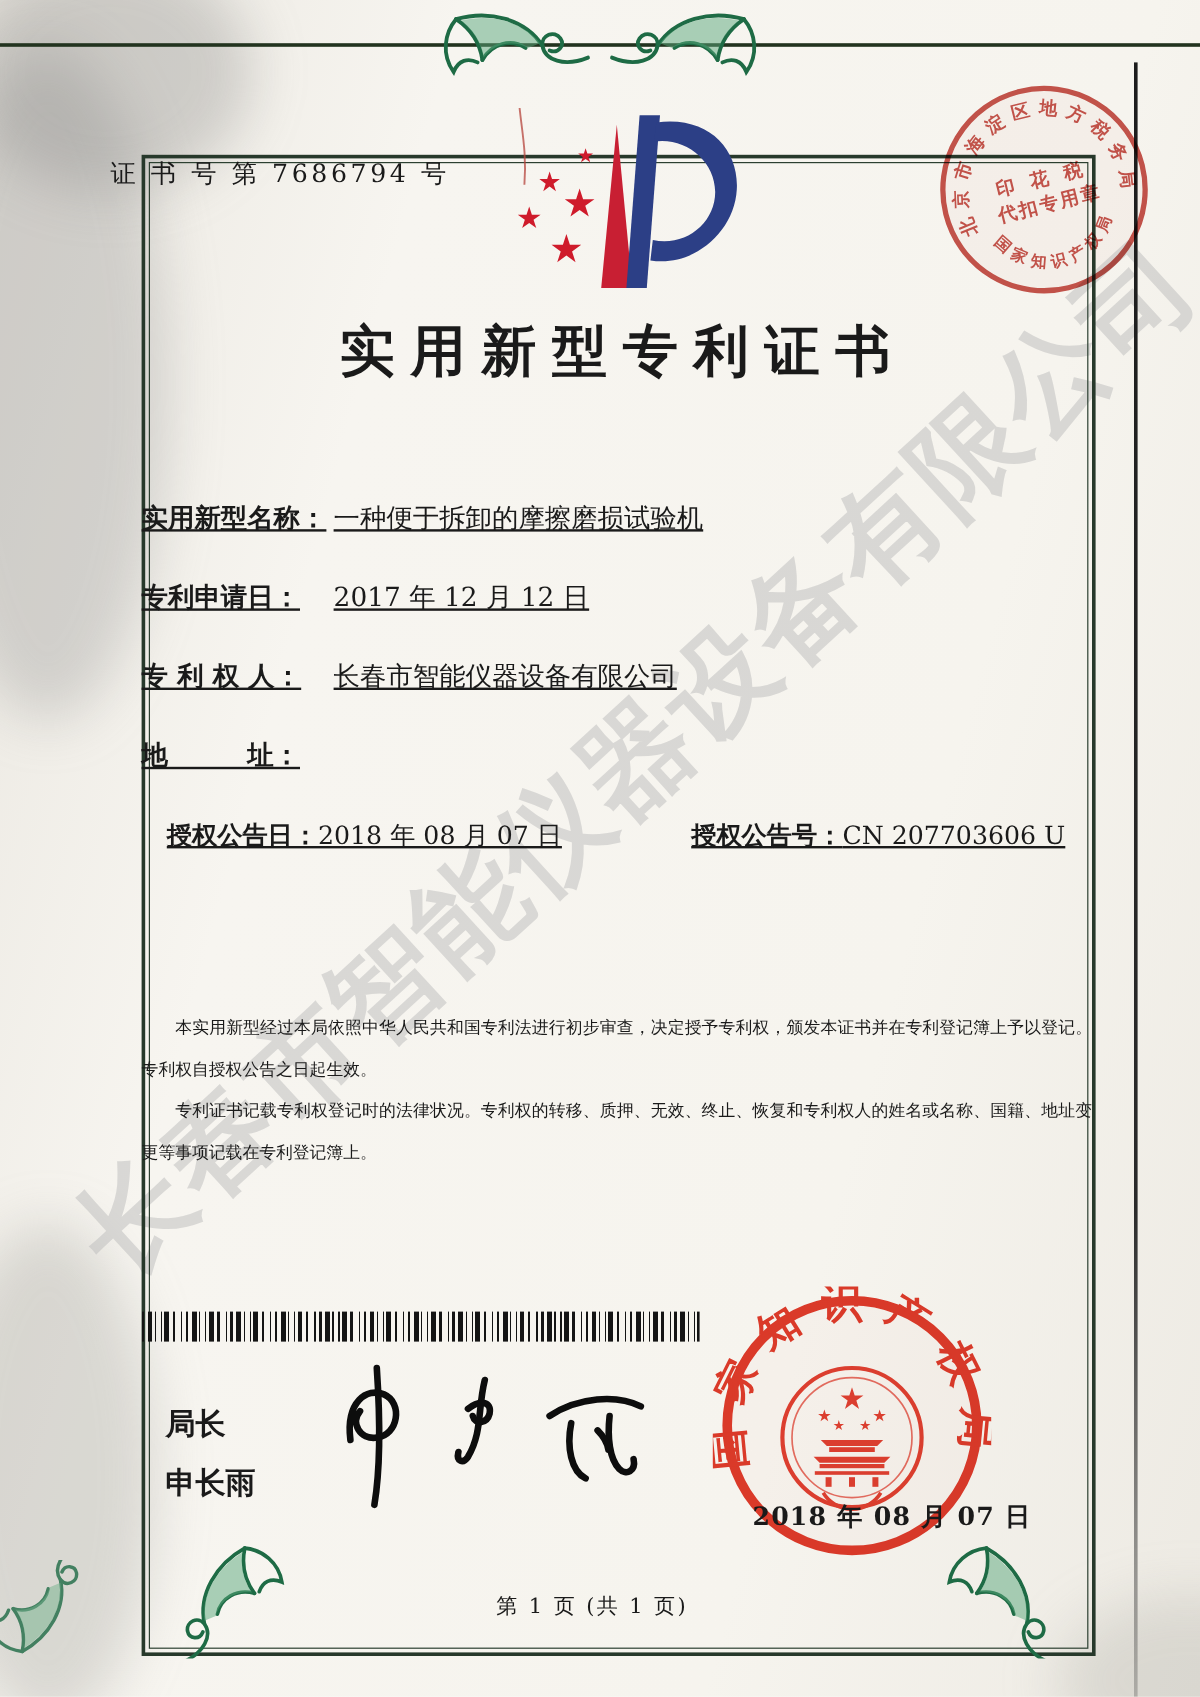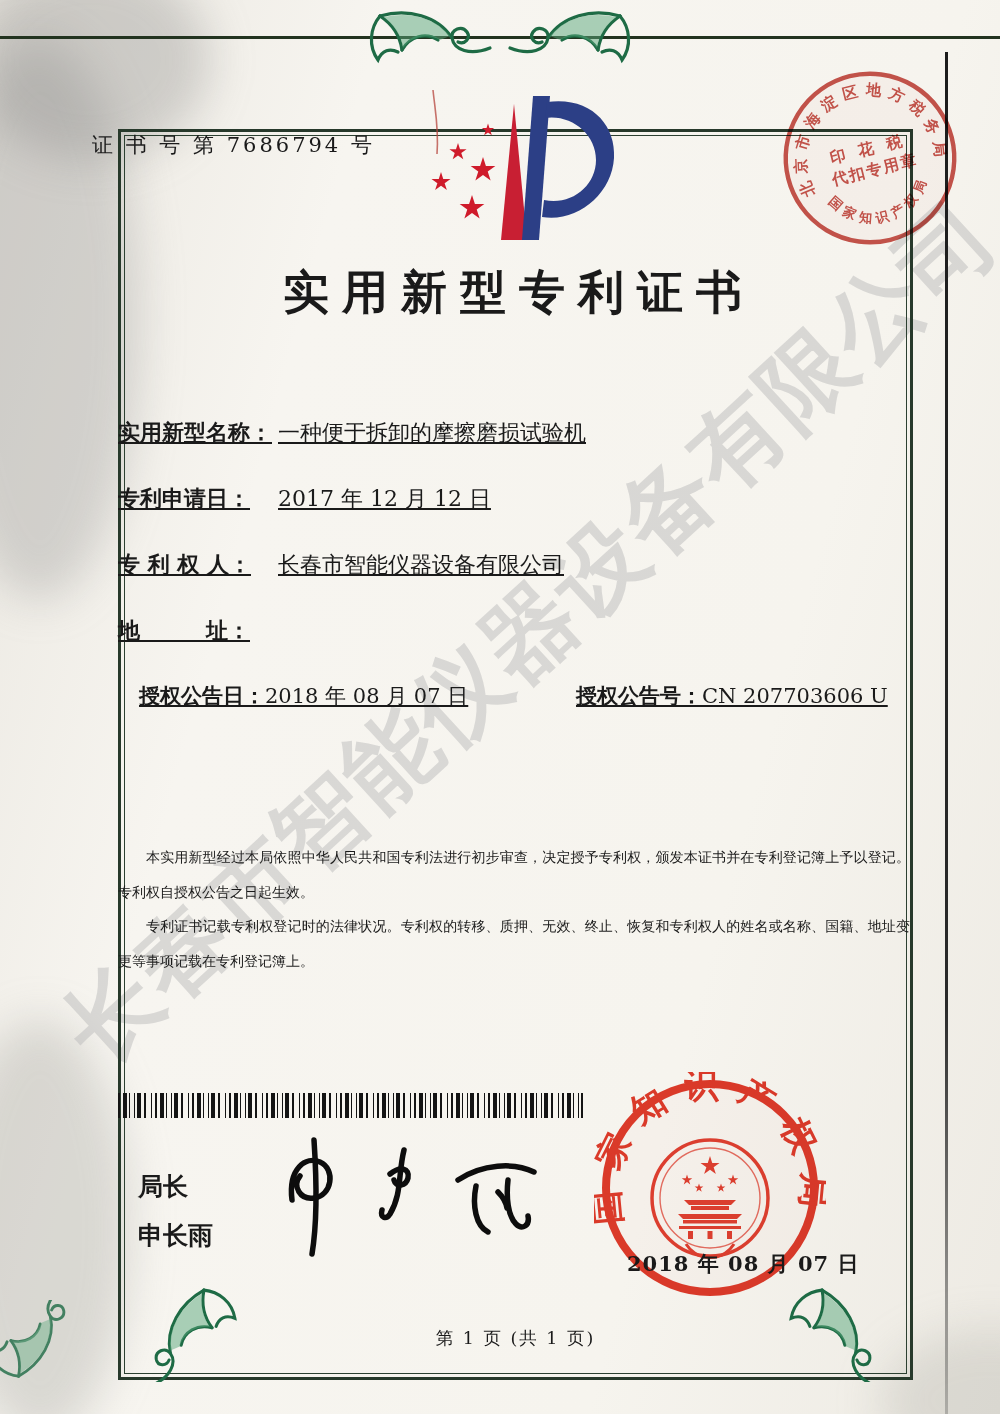--- a/index.html
+++ b/index.html
@@ -46,21 +46,21 @@
       #141414 11px 12px,transparent 12px 16px,
       #141414 16px 17px,transparent 17px 19px,
       #141414 19px 23px,transparent 23px 26px,
       #141414 26px 28px,transparent 28px 33px,
       #141414 33px 34px,transparent 34px 37px);}
   .director{left:138px;top:1170px;z-index:3;font-family:"DejaVu Sans","Liberation Sans",sans-serif;font-size:25px;font-weight:600;}
   .director div{margin-bottom:16px;}
   .sig{left:262px;top:1122px;z-index:4;}
   .seal{left:594px;top:1072px;z-index:4;opacity:.92;mix-blend-mode:multiply;}
   .sealdate{left:627px;top:1250px;font-size:21px;font-weight:600;letter-spacing:1px;z-index:5;}
-  .footer{left:118px;top:1326px;width:751px;text-align:center;font-size:17.5px;letter-spacing:2px;z-index:3;padding-left:22px;}
+  .footer{left:118px;top:1326px;width:751px;text-align:center;font-size:17.5px;letter-spacing:2px;z-index:3;}
   .taxstamp{left:772px;top:60px;z-index:4;opacity:.9;mix-blend-mode:multiply;transform:rotate(-14deg);}
   .logo{left:408px;top:88px;z-index:3;}
   .ornament{z-index:2;}
   .scratch{left:425px;top:88px;z-index:3;}
 </style>
 </head>
 <body>
 
 <svg width="0" height="0" style="position:absolute">
   <defs>

